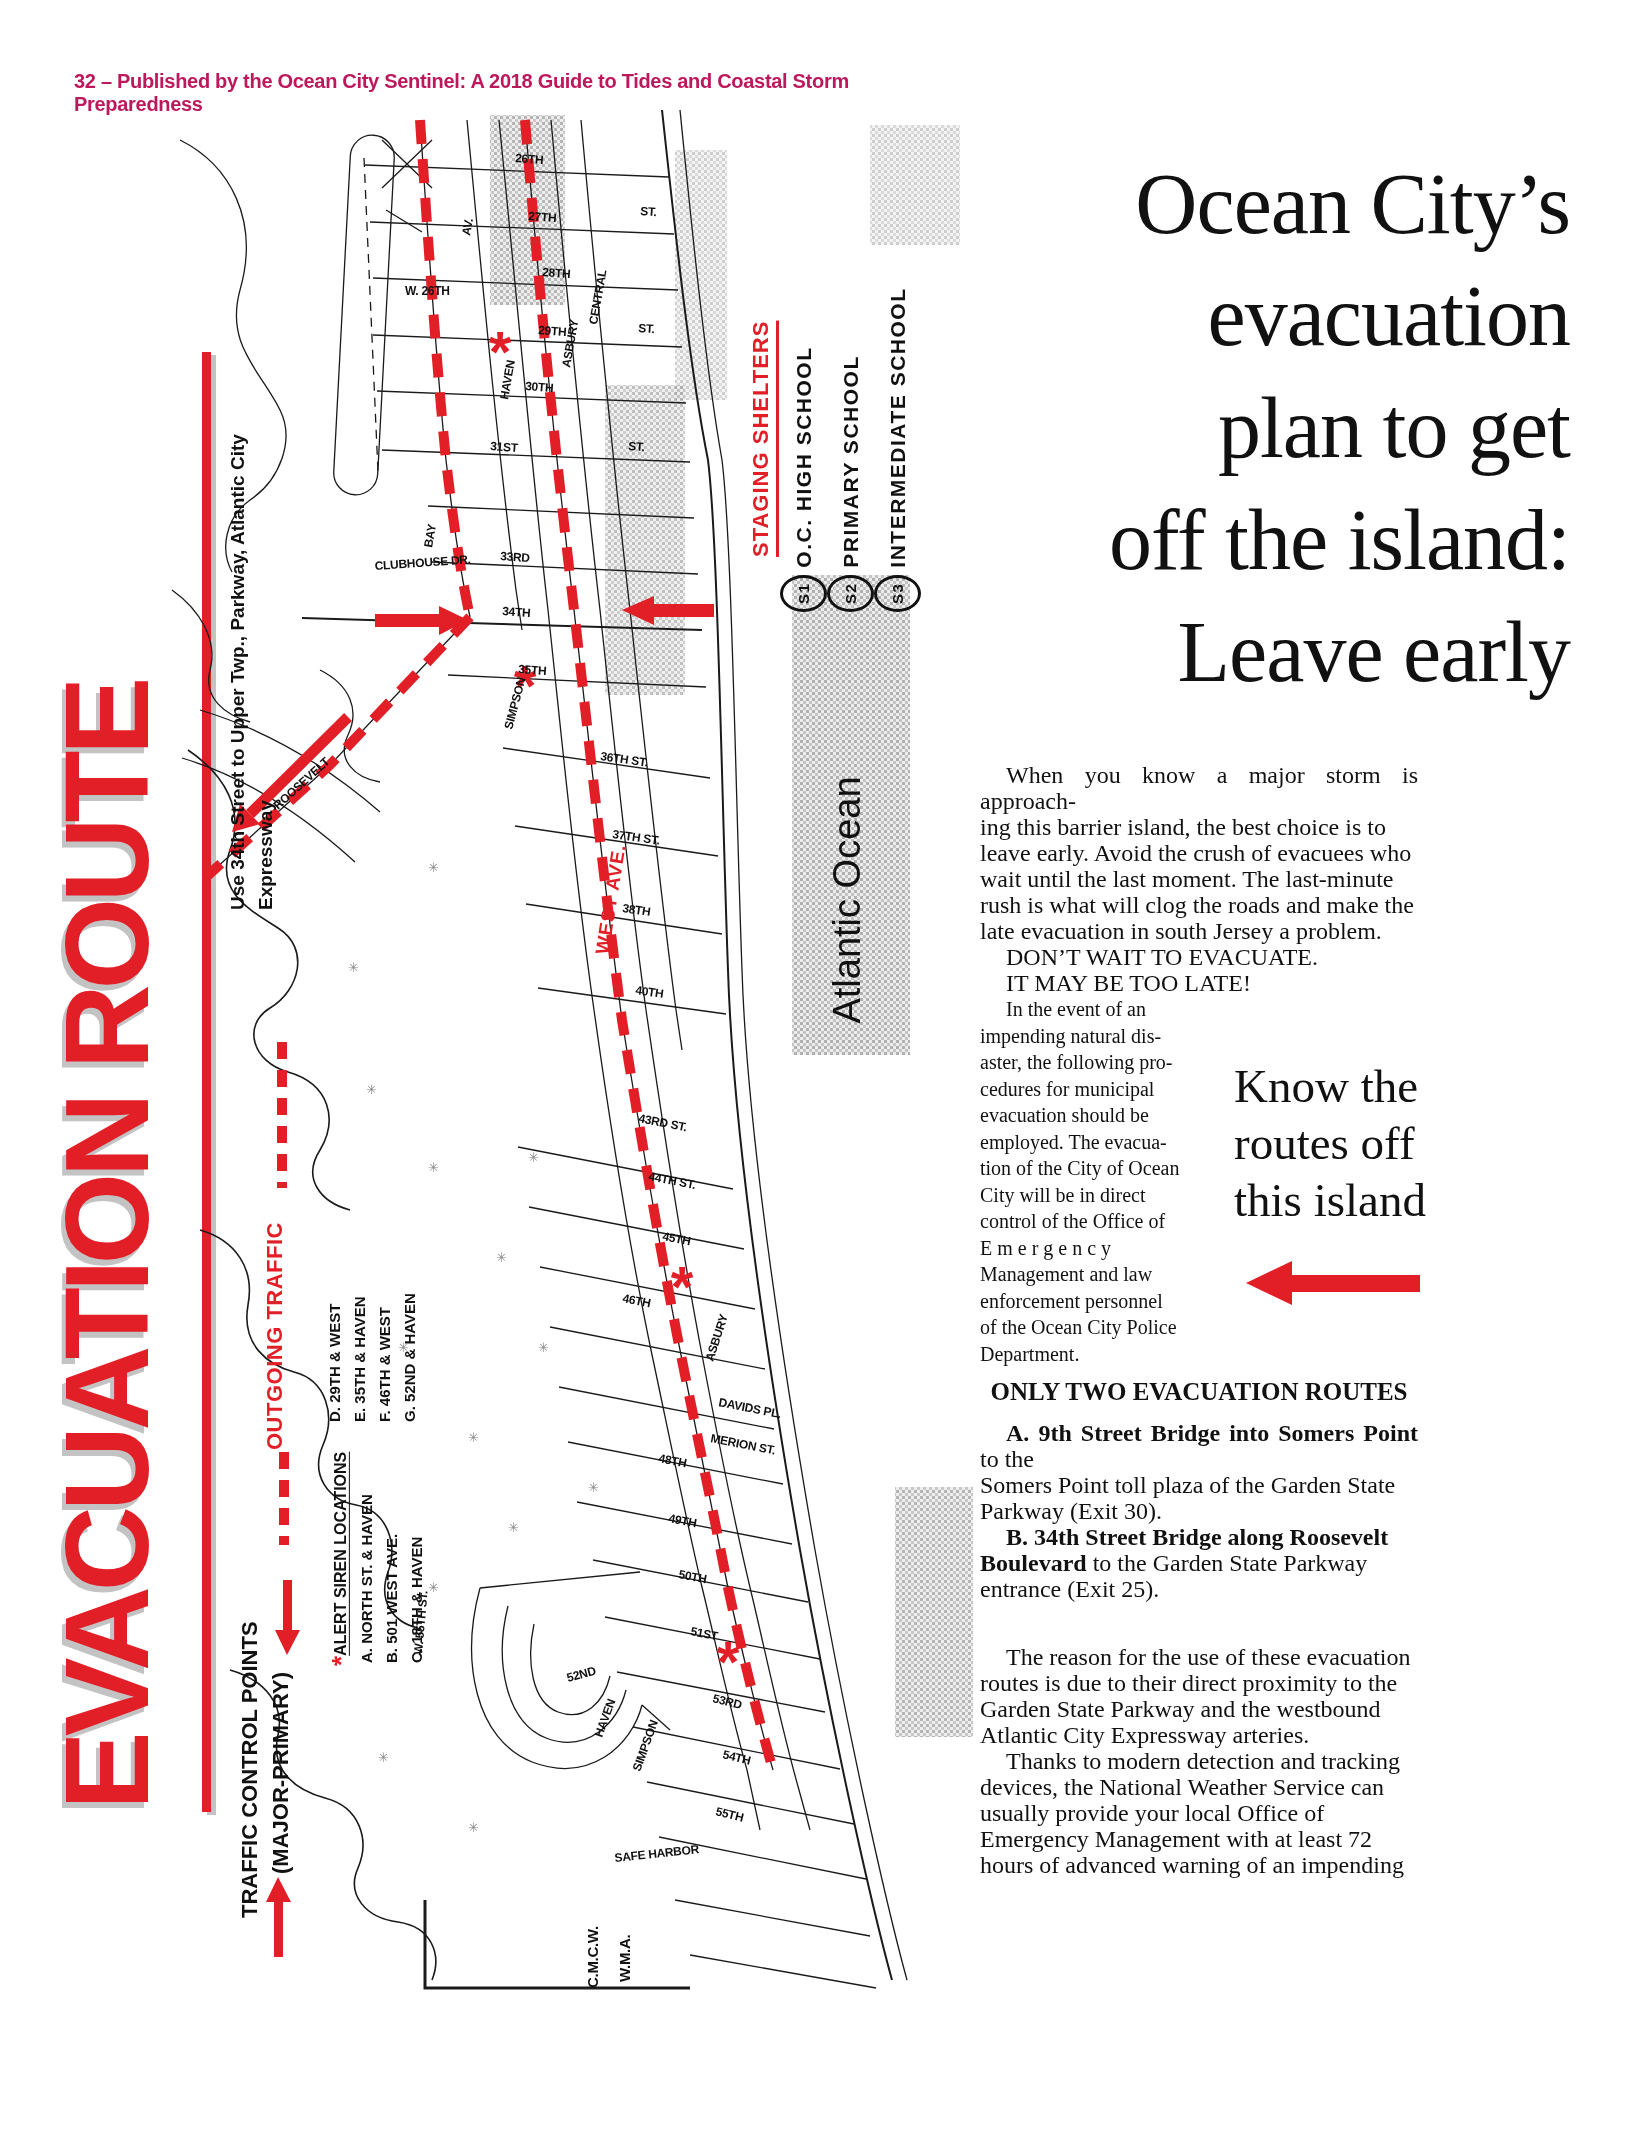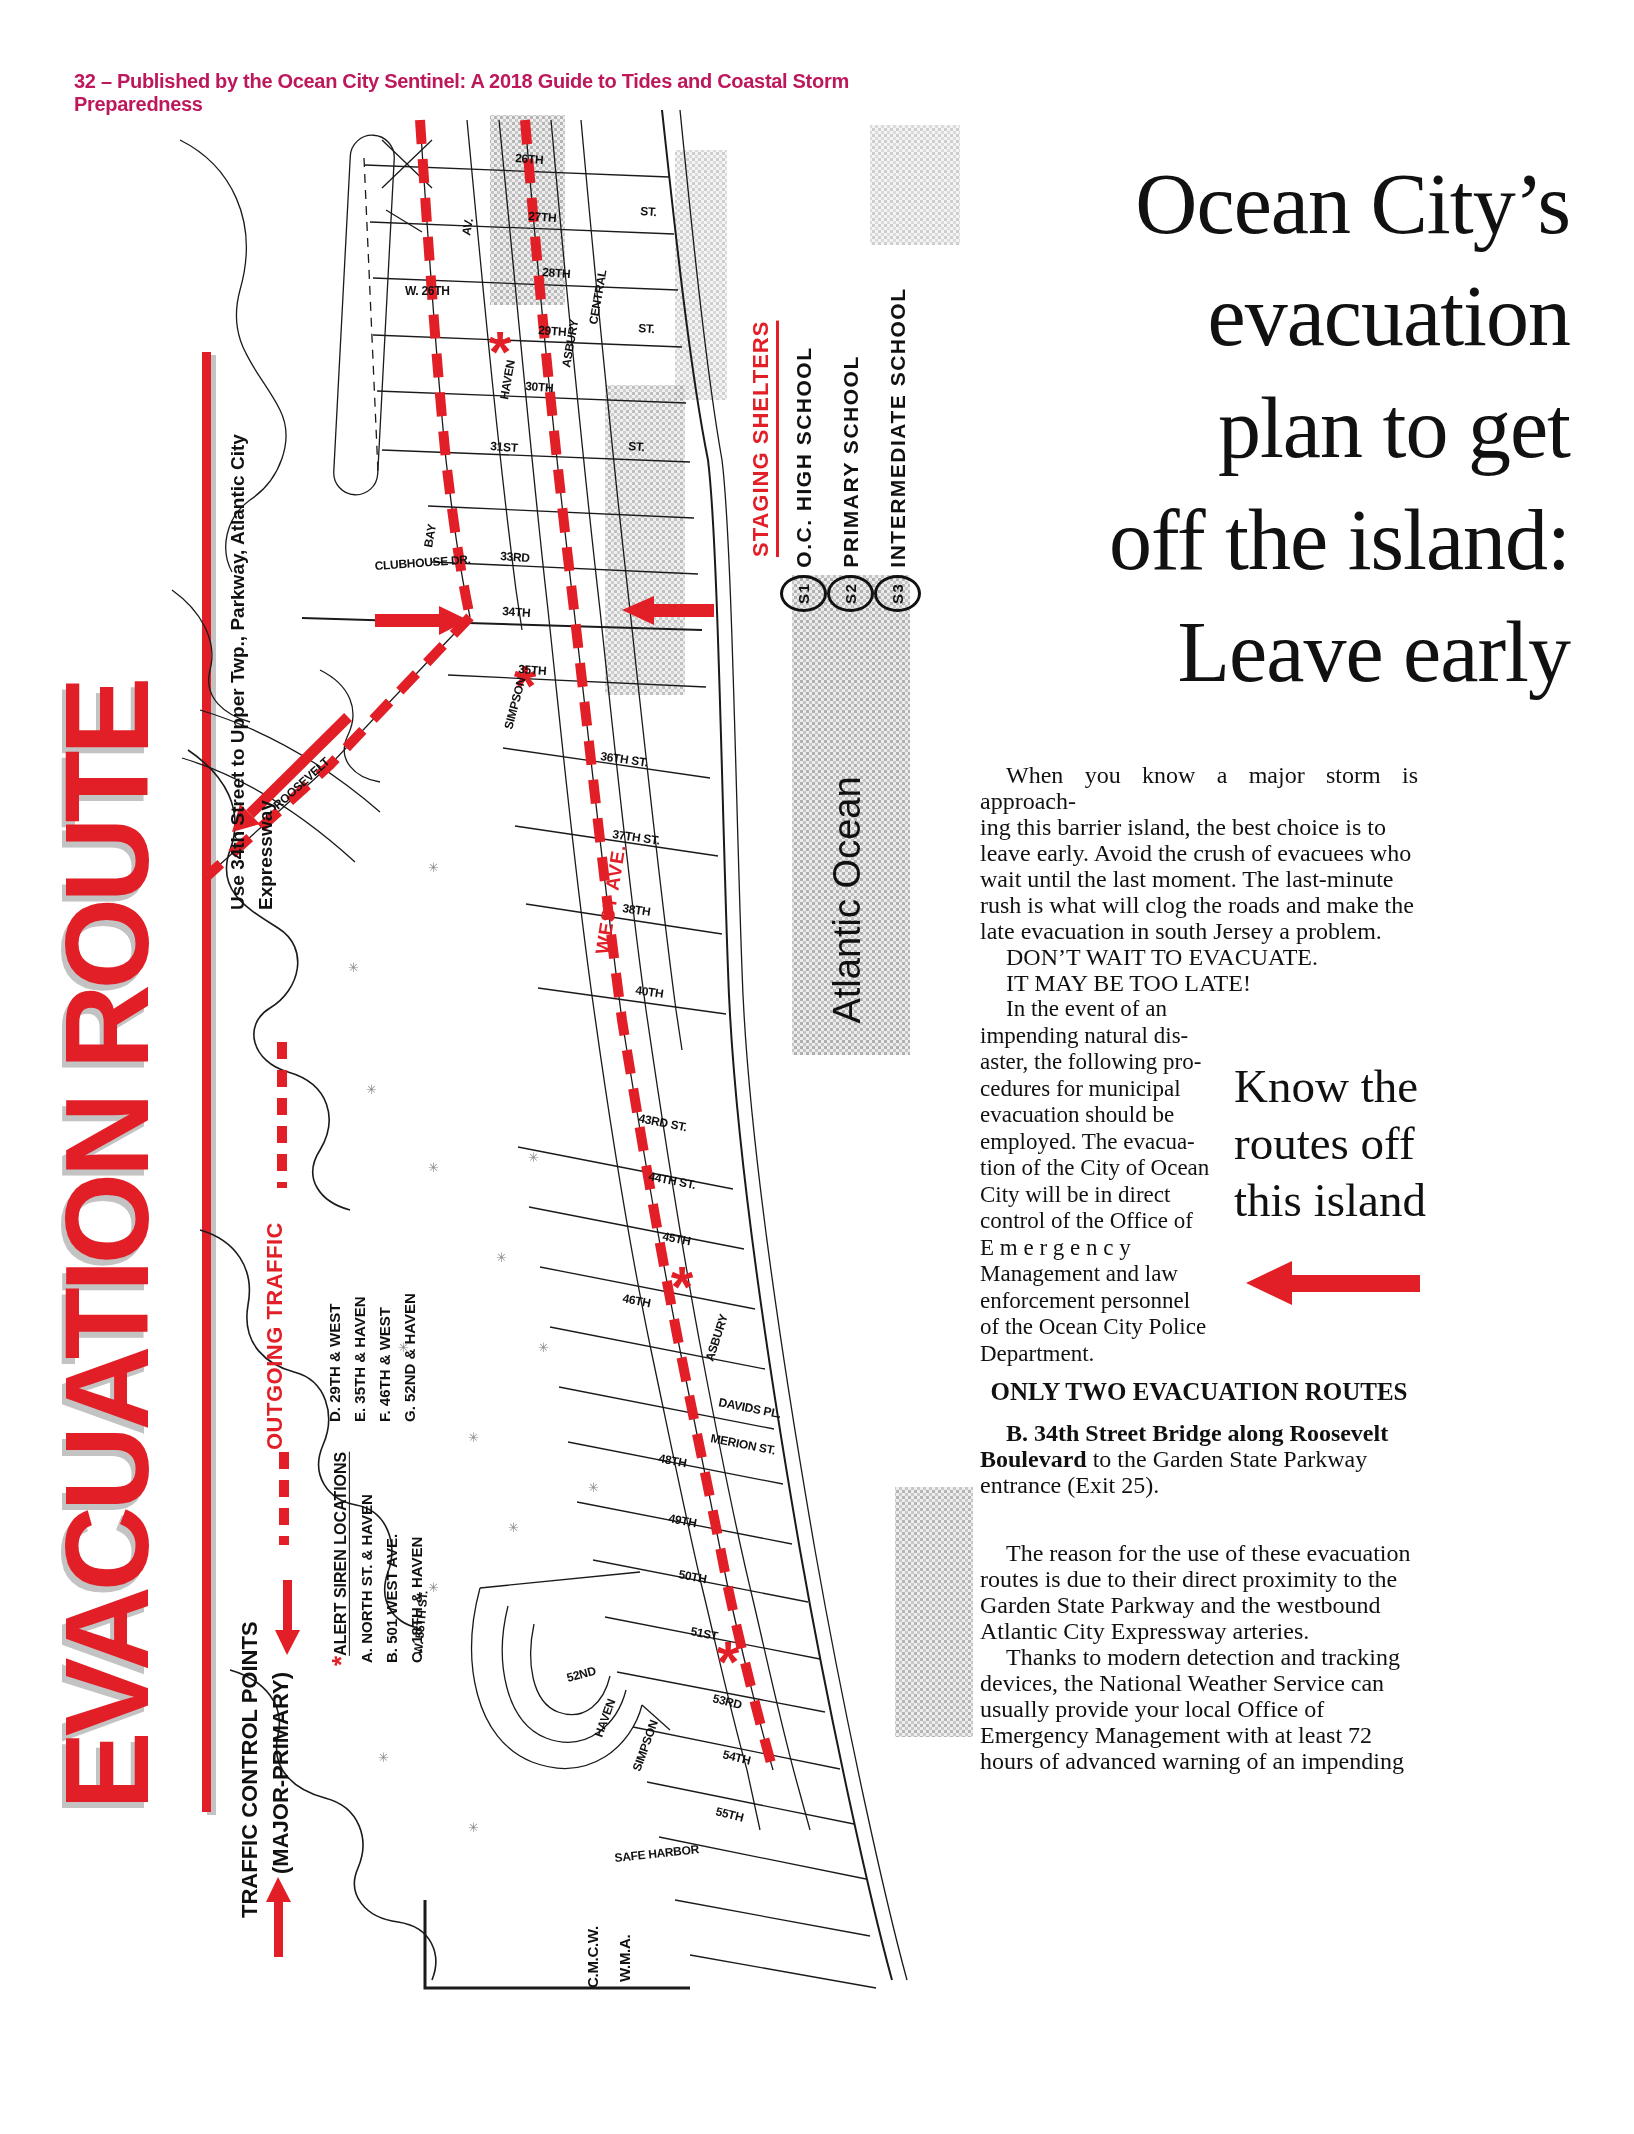--- a/index.html
+++ b/index.html
@@ -18,21 +18,21 @@
   .red{color:#e21f26;}
   .undl{text-decoration:underline;text-decoration-thickness:3px;text-underline-offset:4px;}
   .staging-items div{line-height:37px;}
   .scode{display:inline-block;border:3px solid #111;border-radius:50%;font-size:15px;font-weight:bold;
          padding:5px 2px;margin-inline-end:7px;text-align:center;}
   
   .article{left:980px;top:118px;width:590px;font-family:"Liberation Serif",serif;}
   .headline{font-size:86px;line-height:112px;font-weight:400;white-space:pre-line;margin:0;padding-top:30px;letter-spacing:-1px;text-align:right;}
   .bodytxt{font-size:24px;line-height:26px;white-space:pre-line;width:438px;text-align:justify;margin:0;}
   .ind{text-indent:26px;}
-  .narrow{width:233px;font-size:23px;line-height:26.5px;}
+  .narrow{width:233px;font-size:20px;line-height:26.5px;}
   .pull{font-size:47px;line-height:57px;font-family:"Liberation Serif",serif;white-space:pre-line;margin:0;}
   .sechead{font-size:25px;font-weight:bold;text-align:center;width:438px;margin:11px 0 14px 0;font-family:"Liberation Serif",serif;}
   .arrowL{position:relative;width:128px;height:17px;background:#e21f26;margin-top:46px;margin-left:58px;}
   .arrowL:before{content:"";position:absolute;left:-46px;top:-14px;border-top:22px solid transparent;
                  border-bottom:22px solid transparent;border-right:46px solid #e21f26;}
   svg text{font-family:"Liberation Sans",sans-serif;}
   .stl{font-size:12px;font-weight:bold;fill:#111;letter-spacing:-0.3px;}
 </style>
 </head>
 <body>
@@ -304,20 +304,23 @@
     <div style="margin-left:21px;">
       <p class="pull" style="margin-top:62px;">Know the
 routes off
 this island</p>
       <div class="arrowL"></div>
     </div>
   </div>
 
   <h2 class="sechead">ONLY TWO EVACUATION ROUTES</h2>
 
+  <p class="bodytxt ind"><b>A. 9th Street Bridge into Somers Point</b><span> to the
+Somers Point toll plaza of the Garden State
+Parkway (Exit 30).</span></p>
   <p class="bodytxt ind"><b>B. 34th Street Bridge along Roosevelt
 Boulevard</b><span> to the Garden State Parkway
 entrance (Exit 25).</span></p>
 
   <p class="bodytxt ind" style="margin-top:42px;">The reason for the use of these evacuation
 routes is due to their direct proximity to the
 Garden State Parkway and the westbound
 Atlantic City Expressway arteries.</p>
   <p class="bodytxt ind">Thanks to modern detection and tracking
 devices, the National Weather Service can

